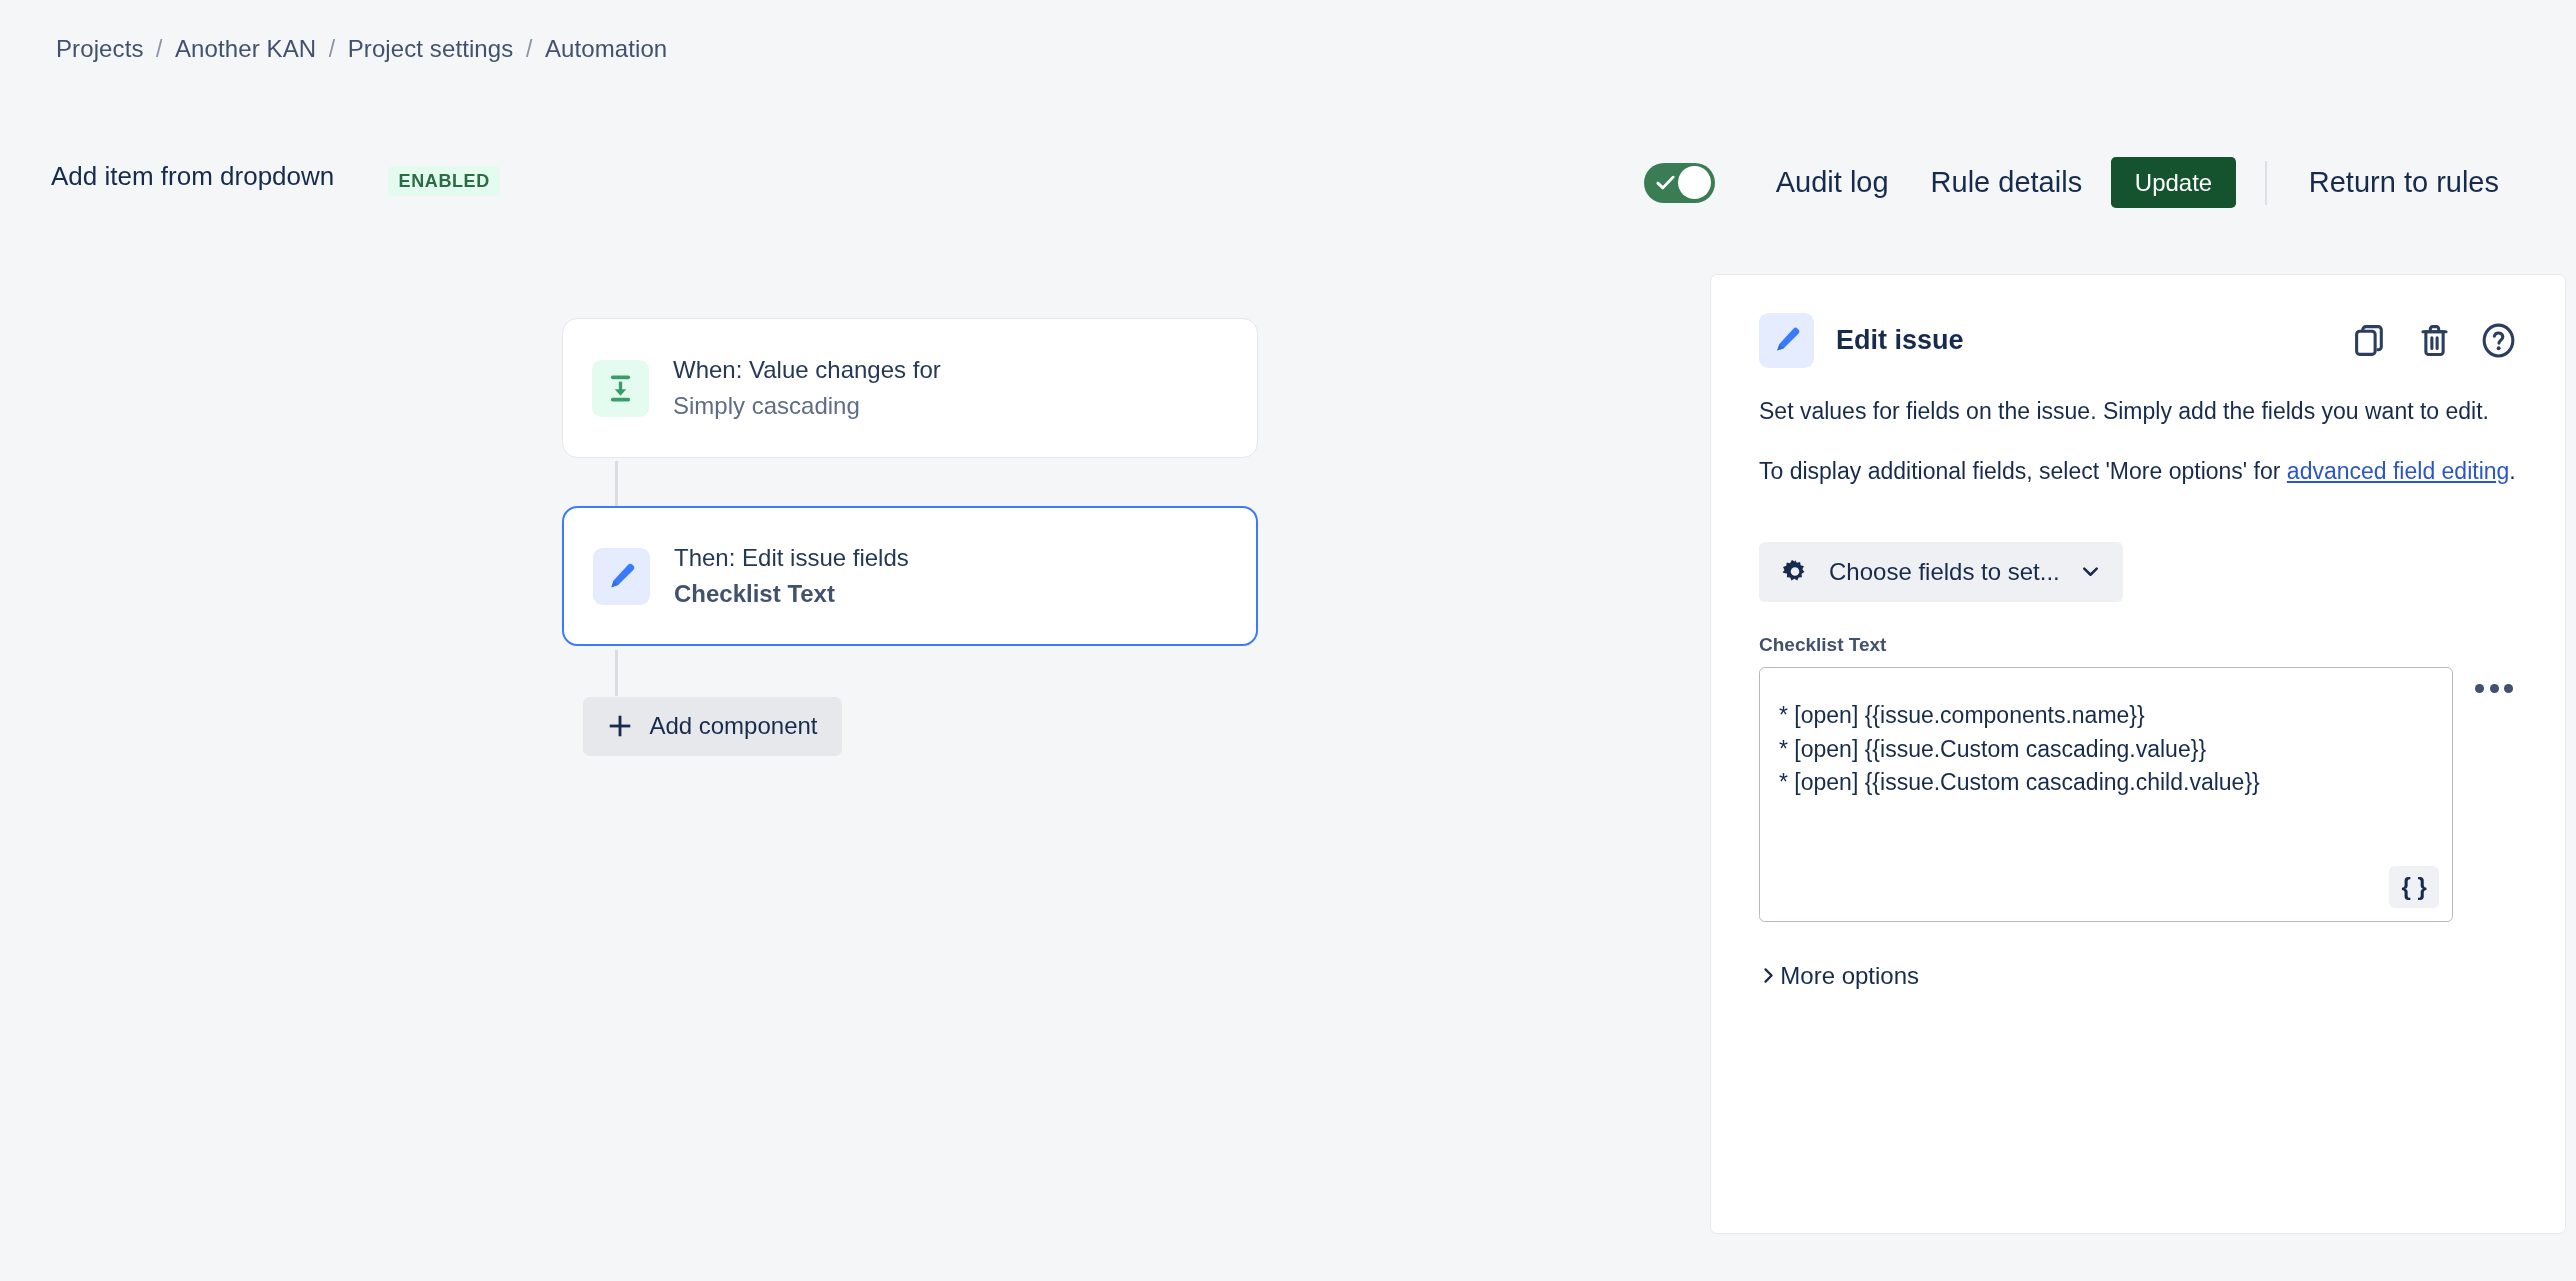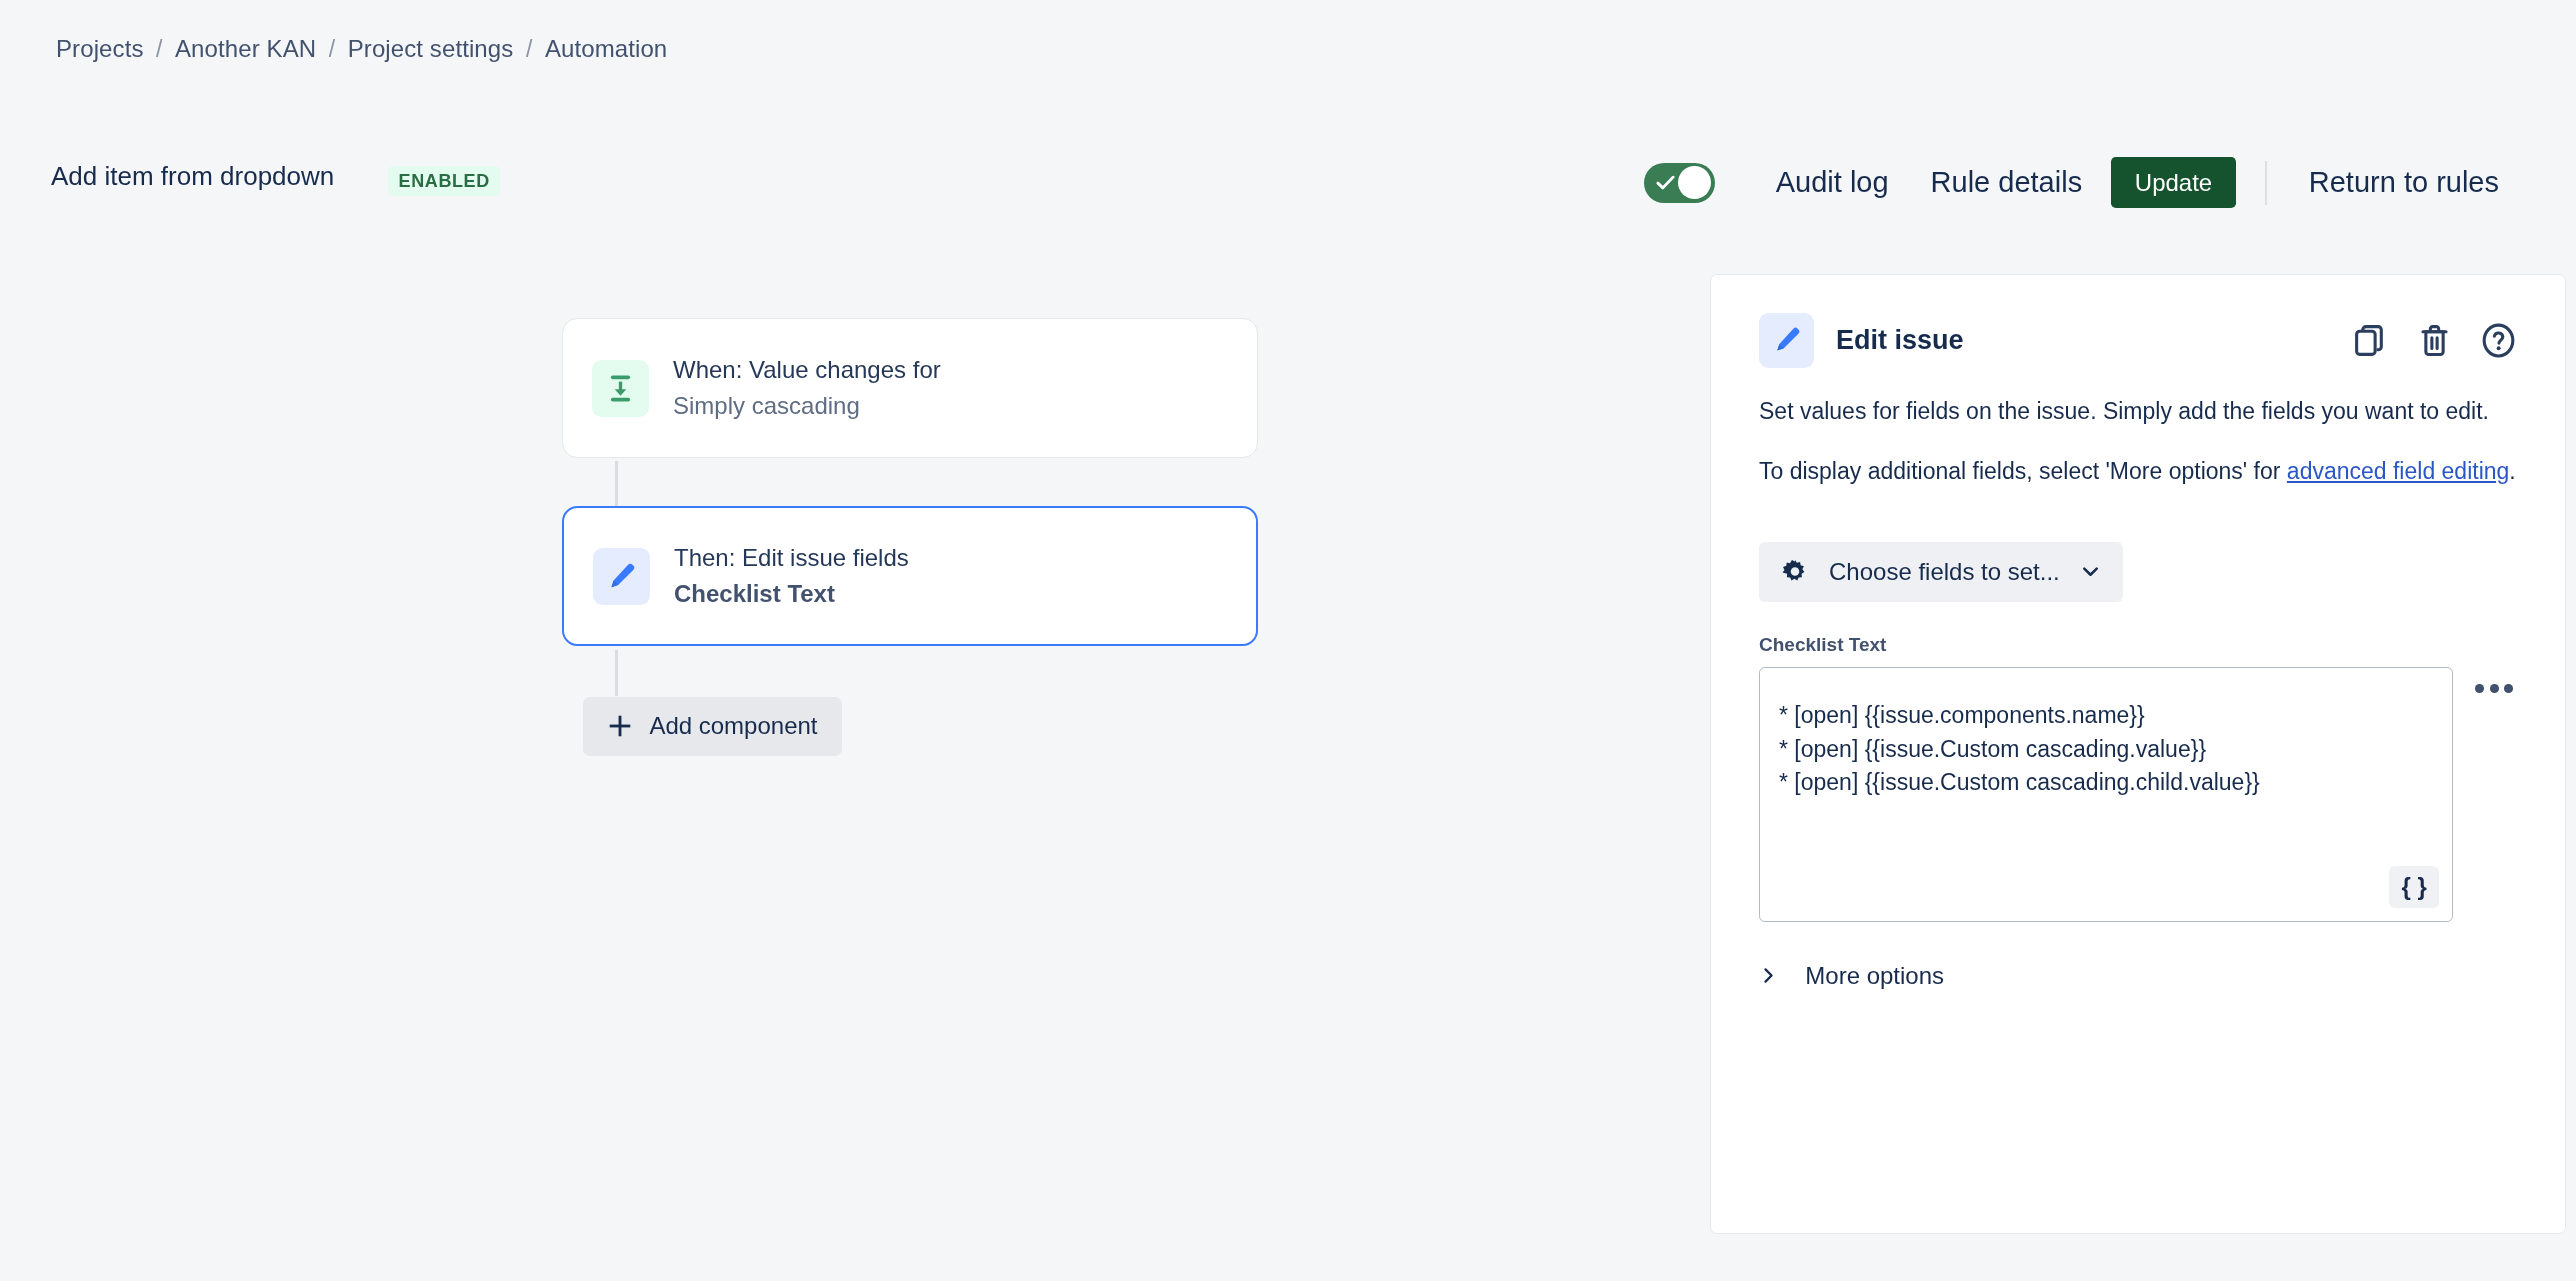--- a/index.html
+++ b/index.html
@@ -153,21 +153,21 @@
     font-size: 24px; font-weight: 700; color: #172b4d; cursor: pointer;
     font-family: "Liberation Sans", sans-serif;
   }
   .more-dots {
     margin-top: 11.6px; display: flex; align-items: center; gap: 5.8px; cursor: pointer;
     padding: 5.8px 3.9px;
   }
   .more-dots i { width: 8.7px; height: 8.7px; border-radius: 50%; background: #42526e; display: block; }
 
   .more-options {
-    display: inline-flex; align-items: center; gap: 28px;
+    display: inline-flex; align-items: center; gap: 3px;
     margin-top: 40px; font-size: 24px; color: #172b4d; cursor: pointer;
   }
 
   .panel-footer {
     display: flex; align-items: center; justify-content: flex-end;
     gap: 0px; margin-top: 37px;
   }
   .btn-back {
     background: transparent; border: none; font-family: inherit;
     font-size: 24px; font-weight: 700; color: #172b4d; cursor: pointer;

